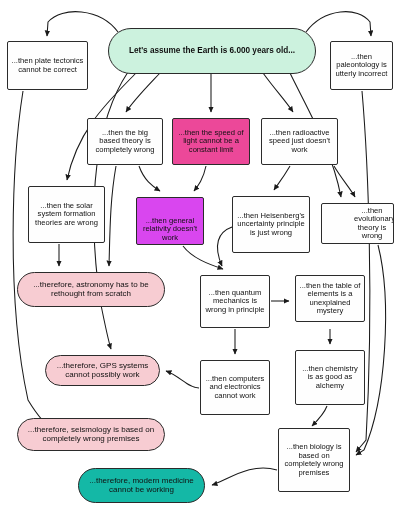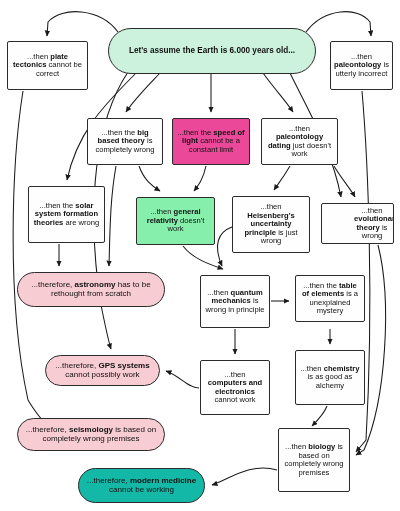--- a/index.html
+++ b/index.html
@@ -36,21 +36,21 @@
     background:#ccf2de;
     border-radius:999px;
     font-size:8.2px;
     font-weight:bold;
   }
   .node.pill{
     background:#f7ccd2;
     border-radius:999px;
     font-size:8px;
   }
-  b{font-weight:bold;}
+  b{font-weight:normal;}
 </style>
 </head>
 <body style="background: rgb(255, 255, 255);">
 
 <div id="canvas">
 
   <svg id="edges" viewBox="0 0 400 511" xmlns="http://www.w3.org/2000/svg">
     <defs>
       <marker id="ah" markerWidth="7" markerHeight="7" refX="5.2" refY="2.6" orient="auto" markerUnits="strokeWidth">
         <path d="M0,0 L5.6,2.6 L0,5.2 Z" fill="#1a1a1a"></path>
@@ -120,26 +120,26 @@
       <div class="node rect" style="left: 330px; top: 41px; width: 63px; height: 49px; background: rgb(254, 254, 254); border-color: rgb(43, 43, 43);">
         <span class="txt">...then <b>paleontology</b> is utterly incorrect</span>
       </div>
       <div class="node rect" style="left: 87px; top: 118px; width: 76px; height: 47px; background: rgb(254, 254, 254); border-color: rgb(43, 43, 43);">
         <span class="txt">...then the <b>big based theory</b> is completely wrong</span>
       </div>
       <div class="node rect" style="left: 172px; top: 118px; width: 78px; height: 47px; background: #ec4899; border-color: rgb(43, 43, 43);">
         <span class="txt">...then the <b>speed of light</b> cannot be a constant limit</span>
       </div>
       <div class="node rect" style="left: 261px; top: 118px; width: 77px; height: 47px; background: rgb(254, 254, 254); border-color: rgb(43, 43, 43);">
-        <span class="txt">...then <b>paleontology dating</b> just doesn't work</span>
+        <span class="txt">...then <b>radioactive speed</b> just doesn't work</span>
       </div>
       <div class="node rect" style="left: 28px; top: 186px; width: 77px; height: 57px; background: rgb(254, 254, 254); border-color: rgb(43, 43, 43);">
         <span class="txt">...then the <b>solar system formation theories</b> are wrong</span>
       </div>
-      <div class="node rect" style="left: 136px; top: 197px; width: 79px; height: 48px; background: #86efac; border-color: rgb(43, 43, 43);">
+      <div class="node rect" style="left: 136px; top: 197px; width: 68px; height: 48px; background: #d946ef; border-color: rgb(43, 43, 43); align-items: flex-end;">
         <span class="txt">...then <b>general relativity</b> doesn't work</span>
       </div>
       <div class="node rect" style="left: 232px; top: 196px; width: 78px; height: 57px; background: rgb(254, 254, 254); border-color: rgb(43, 43, 43);">
         <span class="txt">...then <b>Heisenberg's uncertainty principle</b> is just wrong</span>
       </div>
       <div class="node rect" style="left: 321px; top: 203px; width: 73px; height: 41px; background: rgb(254, 254, 254); border-color: rgb(43, 43, 43); padding-left: 32px;">
         <span class="txt">...then <b>evolutionary theory</b> is wrong</span>
       </div>
       <div class="node pill" style="left: 17px; top: 272px; width: 148px; height: 35px; background: rgb(247, 204, 210); border-color: rgb(43, 43, 43);">
         <span class="txt">...therefore, <b>astronomy</b> has to be rethought from scratch</span>

